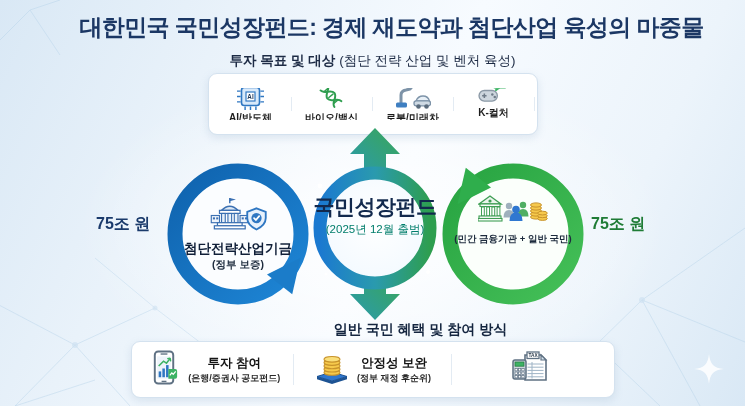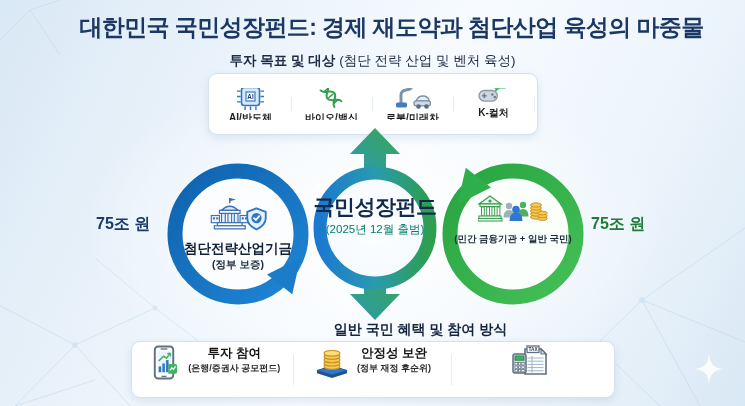--- a/index.html
+++ b/index.html
@@ -35,21 +35,21 @@
   }
   .panel.top-box { top:73px; width:330px; height:62px; padding:14px 2px; }
   .panel.bottom-box { top:341px; width:484px; height:57px; padding:3px 4px; }
   .vdiv { width:1px; background:#e3ebf3; margin:9px 0; }
 
   .tcell { flex:1; display:flex; flex-direction:column; align-items:center; justify-content:center; gap:1px; overflow:hidden; }
   .tlabel { font-size:10px; font-weight:700; color:#1c1c1c; white-space:nowrap; }
   .tsub { font-size:8px; font-weight:600; color:#333; white-space:nowrap; margin-top:-1px; }
   .ticon { height:30px; display:flex; align-items:center; }
 
-  .bcell { flex:1; display:flex; align-items:flex-start; justify-content:center; gap:7px; overflow:hidden; }
+  .bcell { flex:1; display:flex; align-items:center; justify-content:center; gap:7px; overflow:hidden; }
   .bcell-text { display:flex; flex-direction:column; align-items:center; }
   .btitle { font-size:12.5px; font-weight:800; color:#141414; white-space:nowrap; }
   .bsub { font-size:9px; font-weight:600; color:#2a2a2a; white-space:nowrap; }
 
   .ring-svg { position:absolute; pointer-events:none; }
   .ring-left { left:160px; top:156px; }
   .ring-right { left:435px; top:156px; }
   .ring-center { left:300px; top:124px; }
 
   .ring-content { position:absolute; text-align:center; }

